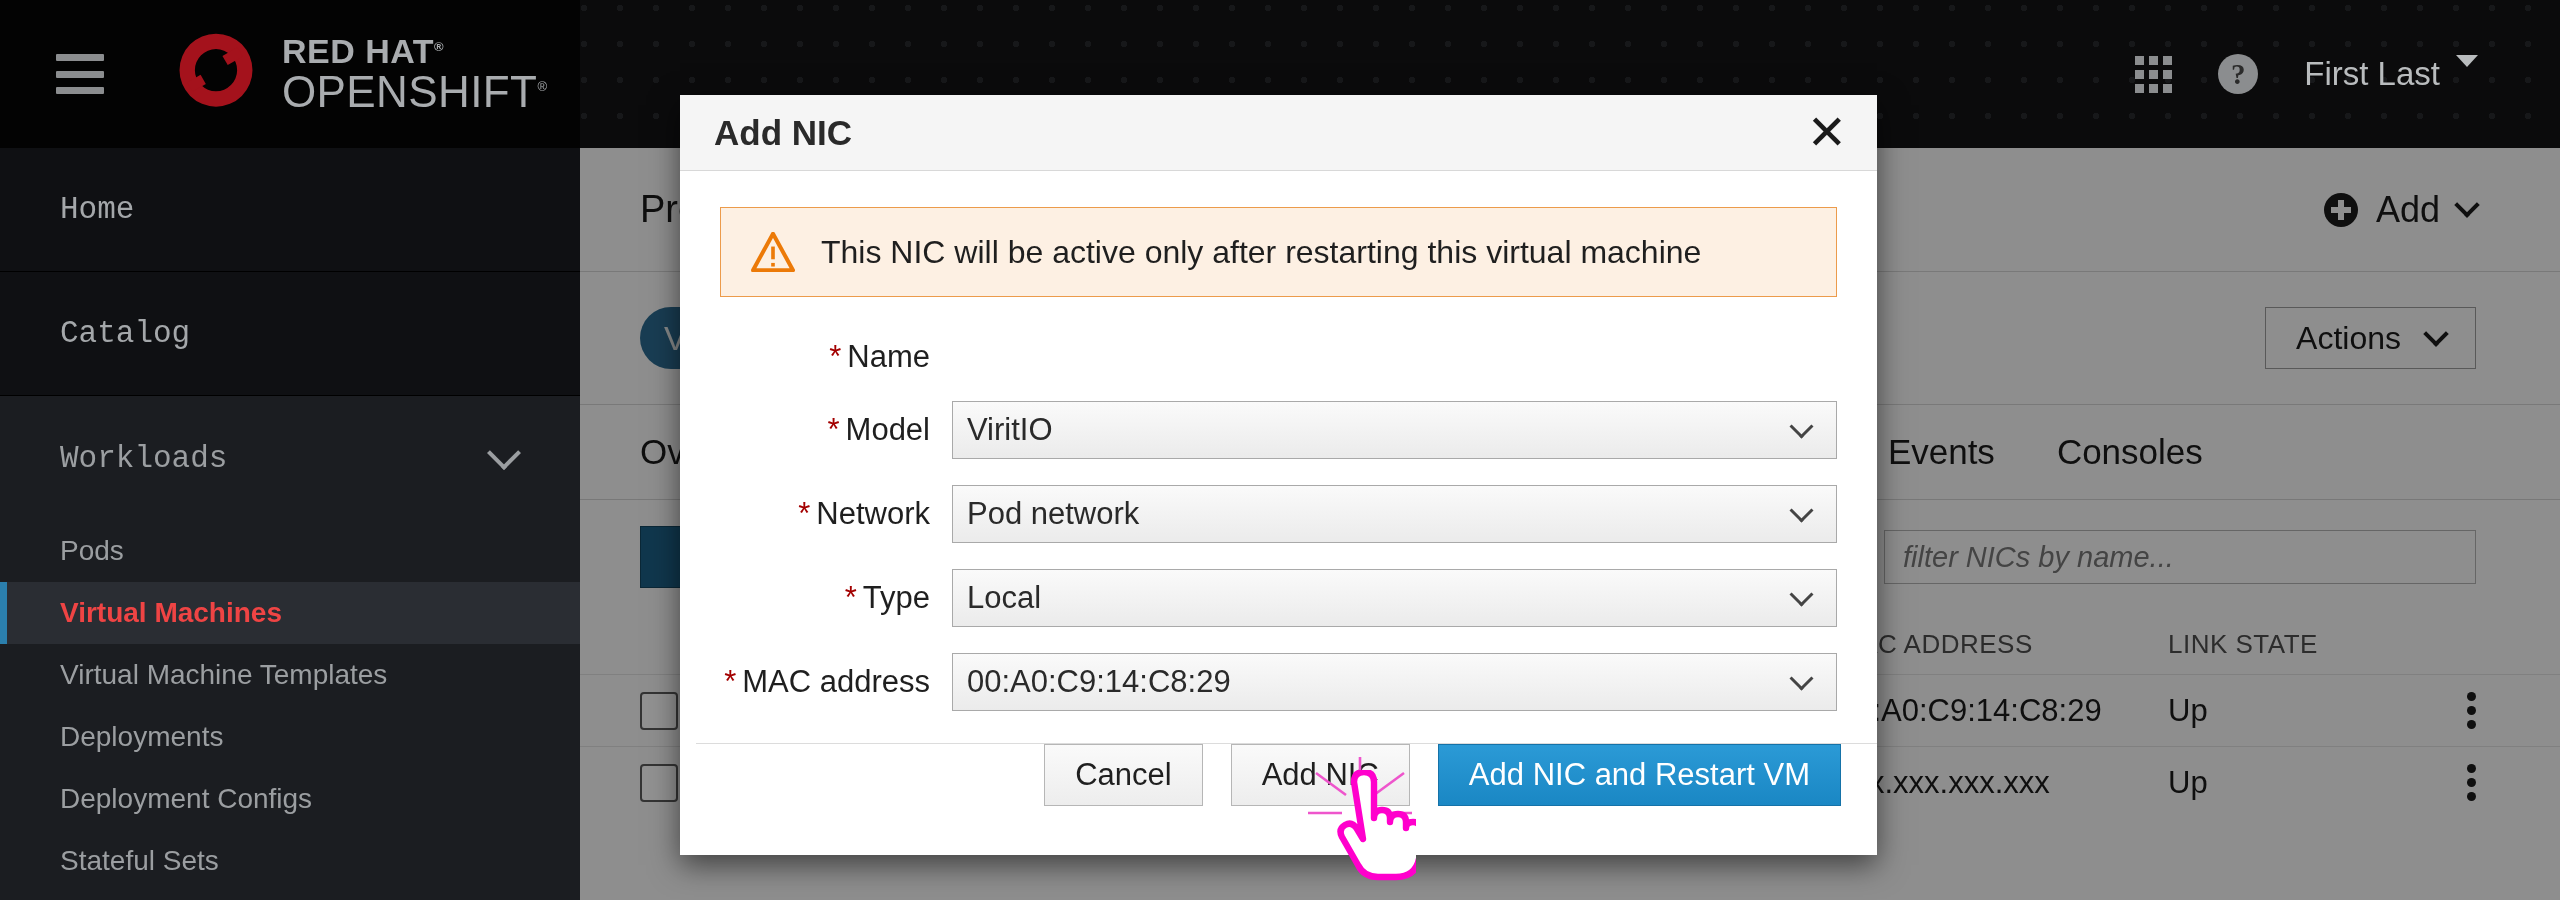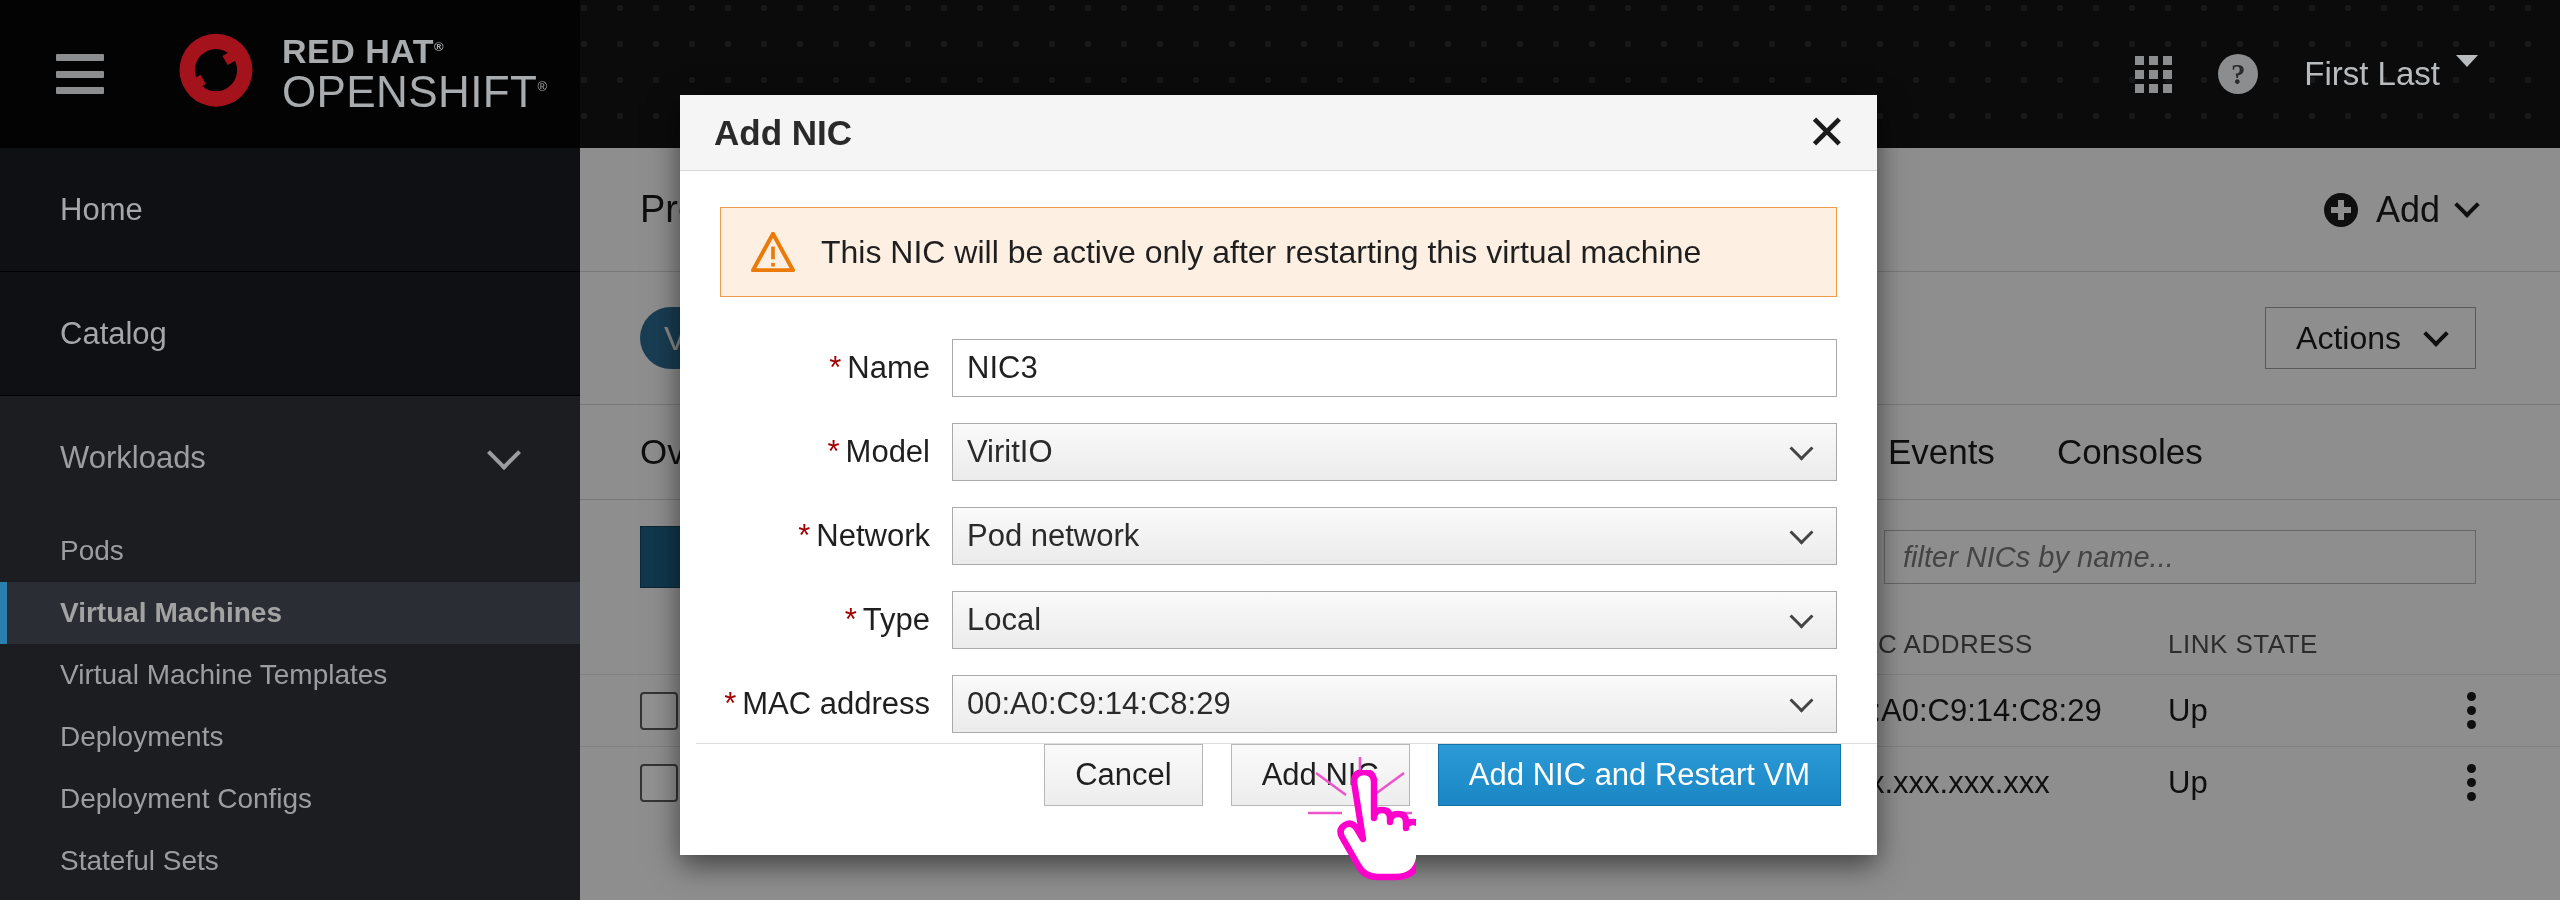--- a/index.html
+++ b/index.html
@@ -66,37 +66,37 @@
   
   .sidebar {
     position: absolute; left: 0; top: 148px; width: 580px; height: 752px;
     background: #1b1d21; z-index: 4;
   }
   .nav-top {
     background: #0f1013;
   }
   .nav-item {
     padding: 0 0 0 60px; color: #9b9ea1; font-size: 31px;
-    display: flex; align-items: center; cursor: pointer; position: relative;
+    display: flex; align-items: center; cursor: pointer; position: relative; font-family: Liberation Mono, monospace;
   }
   .nav-item.section { height: 124px; font-size: 31px; color: #a4a7aa; }
   .nav-item.section.bordered { border-bottom: 1px solid #000; }
   .nav-item.group {
     height: 124px; background: #1b1d21; justify-content: space-between; padding-right: 64px;
   }
   .chev {
     width: 24px; height: 24px; border-right: 4px solid #9b9ea1;
     border-bottom: 4px solid #9b9ea1; transform: rotate(45deg); margin-top: -10px;
   }
   .nav-sub {
     height: 62px; padding-left: 60px; color: #9b9ea1; font-size: 28px;
     display: flex; align-items: center; cursor: pointer; position: relative;
   }
   .nav-sub.active {
-    background: #2a2d33; color: #a3a3a3; font-weight: bold;
+    background: #2a2d33; color: #ef4444; font-weight: bold;
   }
   .nav-sub.active::before {
     content: ""; position: absolute; left: 0; top: 0; bottom: 0; width: 7px; background: #2b7fad;
   }
 
   
   .content {
     position: absolute; left: 580px; top: 148px; width: 1980px; height: 752px;
     background: #f5f5f5; z-index: 3;
   }
@@ -417,21 +417,20 @@
         <svg class="warn-tri" viewBox="0 0 24 22">
           <path d="M12 1 L23 21 H1 Z" fill="none" stroke="#ec7a08" stroke-width="2.2" stroke-linejoin="round"></path>
           <rect x="11" y="8" width="2" height="7" fill="#ec7a08"></rect>
           <rect x="11" y="17" width="2" height="2" fill="#ec7a08"></rect>
         </svg>
         <span class="alert-text">This NIC will be active only after restarting this virtual machine</span>
       </div>
 
       <div class="form-row">
         <span class="form-label"><span class="req">*</span><span>Name</span></span>
-        <input class="text-input" value="NIC3" style="">
       </div>
 
       <div class="form-row">
         <span class="form-label"><span class="req">*</span><span>Model</span></span>
         <span class="select-box">
           <span>ViritIO</span>
           <span class="sel-chev"></span>
         </span>
       </div>
 

